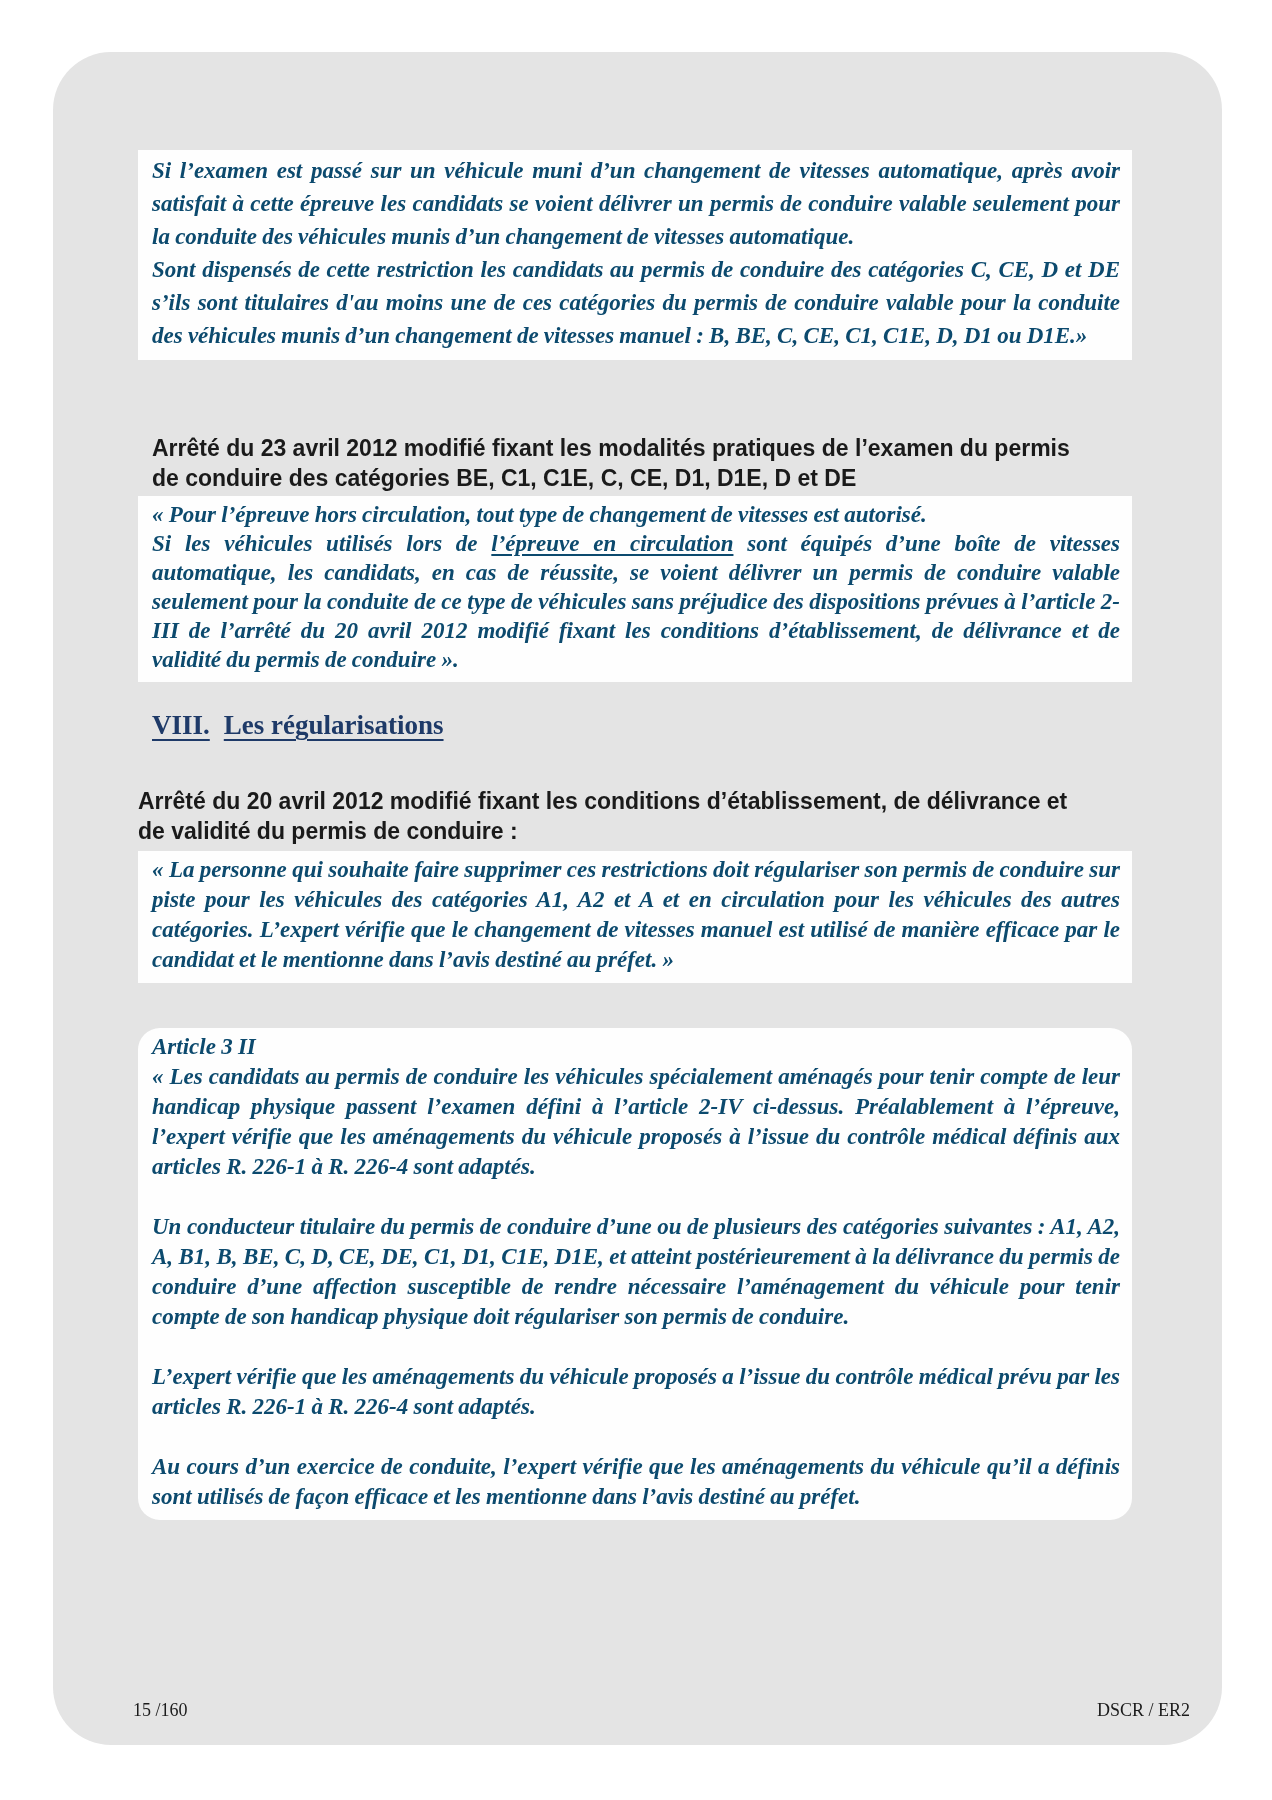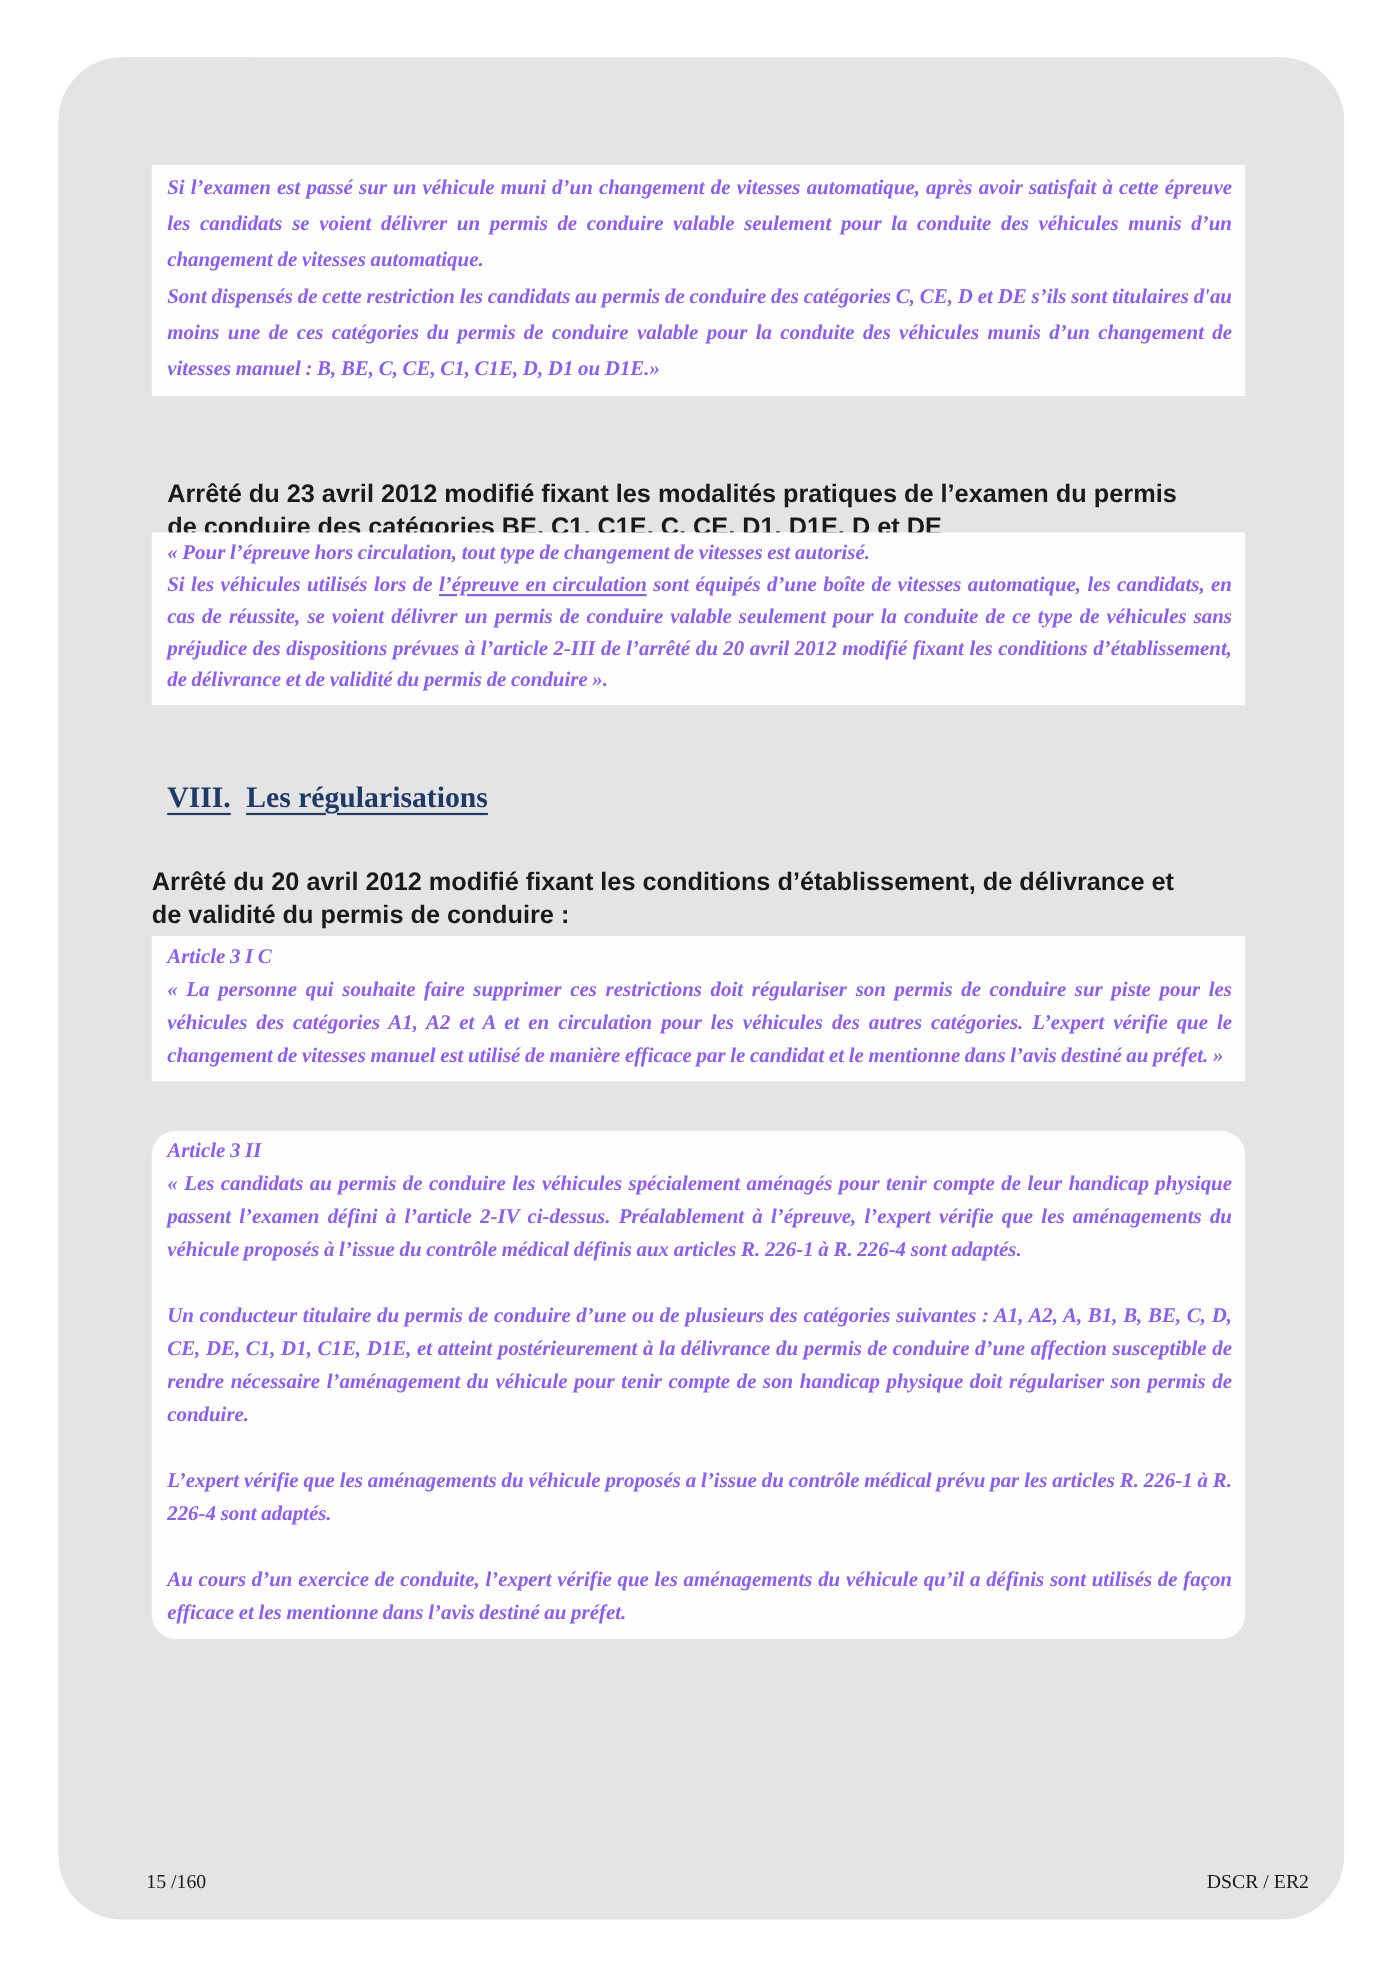--- a/index.html
+++ b/index.html
@@ -3,22 +3,22 @@
 <meta charset="utf-8">
 <style>
   html,body{margin:0;padding:0;background:#ffffff;}
   .canvas{position:relative;width:1272px;height:1800px;background:#ffffff;overflow:hidden;
           font-family:"Liberation Serif","DejaVu Serif",serif;}
   .page{position:absolute;left:53px;top:52px;width:1169px;height:1693px;
         background:#e4e4e4;border-radius:58px;}
   .abs{position:absolute;}
   
   .strip{background:#fefefe;left:85px;width:968px;padding:4px 12px 8px 14px;}
-  .body-txt{font-size:19px;line-height:33px;font-weight:bold;font-style:italic;
-            color:#8b5cf6;text-align:justify;word-spacing:-0.5px;}
+  .body-txt{font-size:23px;line-height:33px;font-weight:bold;font-style:italic;
+            color:#0c4a6e;text-align:justify;word-spacing:-0.5px;}
   .body-txt p{margin:0;}
   .lh30 p{line-height:30px;}
   .lh29 p{line-height:29px;}
   .sans-heading{font-family:"Liberation Sans","DejaVu Sans",sans-serif;font-weight:bold;
                 font-size:23px;line-height:30px;color:#1a1a1a;margin-top:16px;}
   .section-heading{font-size:27px;font-weight:bold;color:#1e3a68;}
   .section-heading span{text-decoration:underline;text-decoration-thickness:2px;text-underline-offset:5px;}
   .section-heading .numeral{margin-right:14px;}
   .u-inline{text-decoration:underline;text-decoration-thickness:2px;text-underline-offset:3px;}
   .para-gap{margin-top:30px !important;}
@@ -34,36 +34,35 @@
     <div class="abs strip body-txt" style="top:98px;">
       <p>Si l’examen est passé sur un véhicule muni d’un changement de vitesses automatique, après avoir satisfait à cette épreuve les candidats se voient délivrer un permis de conduire valable seulement pour la conduite des véhicules munis d’un changement de vitesses automatique.</p>
       <p>Sont dispensés de cette restriction les candidats au permis de conduire des catégories C, CE, D et DE s’ils sont titulaires d'au moins une de ces catégories du permis  de conduire valable pour la conduite des véhicules munis d’un changement de vitesses manuel : B, BE, C, CE, C1, C1E, D, D1 ou D1E.»</p>
     </div>
 
     <div class="abs sans-heading" style="left:99px;top:365px;width:990px;">
       <div>Arrêté du 23 avril 2012 modifié fixant les modalités pratiques de l’examen du permis</div>
       <div>de conduire des catégories BE, C1, C1E, C, CE, D1, D1E, D et DE</div>
     </div>
 
-    <div class="abs strip body-txt lh29" style="top:432px;">
+    <div class="abs strip body-txt lh29" style="top:444px;">
       <p>« Pour l’épreuve hors circulation, tout type de changement de vitesses est autorisé.</p>
       <p><span>Si les véhicules utilisés lors de </span><span class="u-inline">l’épreuve en circulation</span><span> sont équipés d’une boîte de vitesses automatique, les candidats, en cas de réussite, se voient délivrer un permis de conduire valable seulement pour la conduite de ce type de véhicules sans préjudice des dispositions prévues à l’article 2-III de l’arrêté du 20 avril 2012 modifié fixant les conditions d’établissement, de délivrance et de validité du permis de conduire ».</span></p>
     </div>
 
     <div class="abs section-heading" style="left:99px;top:658px;">
       <span class="numeral">VIII.</span><span>Les régularisations</span>
     </div>
 
     <div class="abs sans-heading" style="left:85px;top:718px;width:990px;">
       <div>Arrêté du 20 avril 2012 modifié fixant les conditions d’établissement, de délivrance et</div>
       <div>de validité du permis de conduire :</div>
     </div>
 
     <div class="abs strip body-txt lh30" style="top:799px;">
-      <p>Article 3 I C</p>
       <p>« La personne qui souhaite faire supprimer ces restrictions doit régulariser son permis de conduire sur piste pour les véhicules des catégories A1, A2 et A et en circulation pour les véhicules des autres catégories. L’expert vérifie que le changement de vitesses manuel est utilisé de manière efficace par le candidat et le mentionne dans l’avis destiné au préfet. »</p>
     </div>
 
     <div class="abs strip body-txt lh30" style="top:976px;border-radius:22px;">
       <p>Article 3 II</p>
       <p>« Les candidats au permis de conduire les véhicules spécialement aménagés pour tenir compte de leur handicap physique passent l’examen défini à l’article 2-IV ci-dessus. Préalablement à l’épreuve, l’expert vérifie que les aménagements du véhicule proposés à l’issue du contrôle médical définis aux articles R. 226-1 à R. 226-4 sont adaptés.</p>
       <p class="para-gap">Un conducteur titulaire du permis de conduire d’une ou de plusieurs des catégories suivantes : A1, A2, A, B1, B, BE, C, D, CE, DE, C1, D1, C1E, D1E, et atteint postérieurement à la délivrance du permis de conduire d’une affection susceptible de rendre nécessaire l’aménagement du véhicule pour tenir compte de son handicap physique doit régulariser son permis de conduire.</p>
       <p class="para-gap">L’expert vérifie que les aménagements du véhicule proposés a l’issue du contrôle médical prévu par les articles R. 226-1 à R. 226-4 sont adaptés.</p>
       <p class="para-gap">Au cours d’un exercice de conduite, l’expert vérifie que les aménagements du véhicule qu’il a définis sont utilisés de façon efficace et les mentionne dans l’avis destiné au préfet.</p>
     </div>

